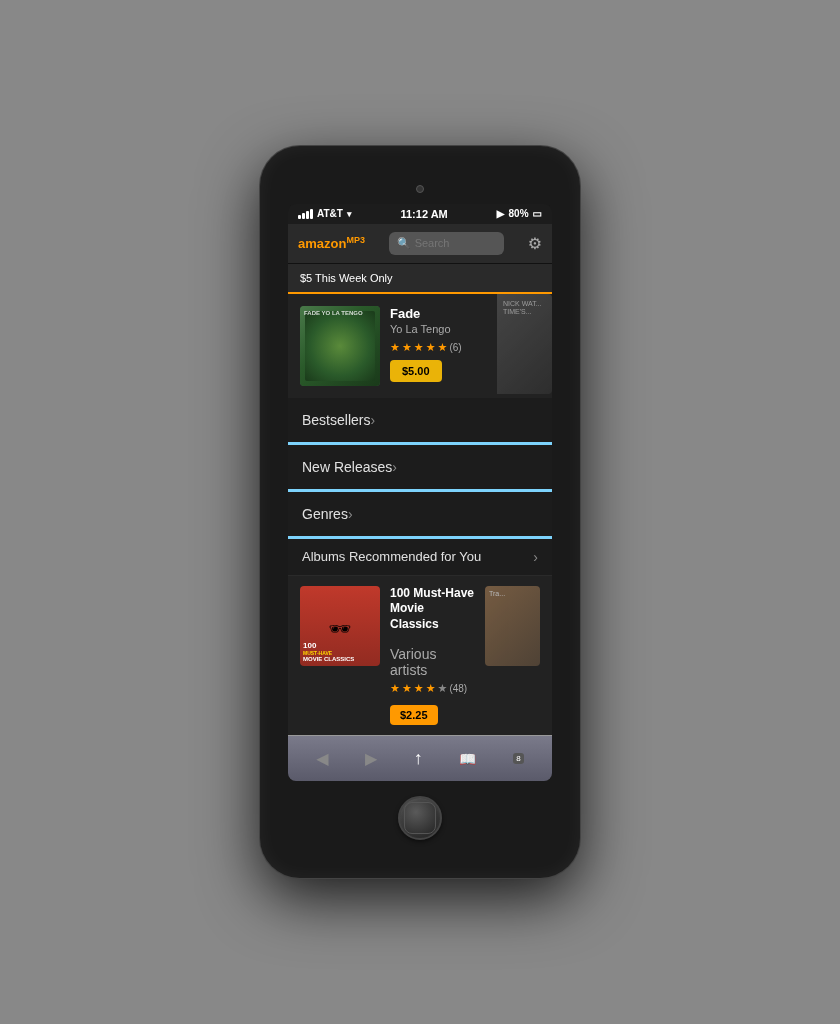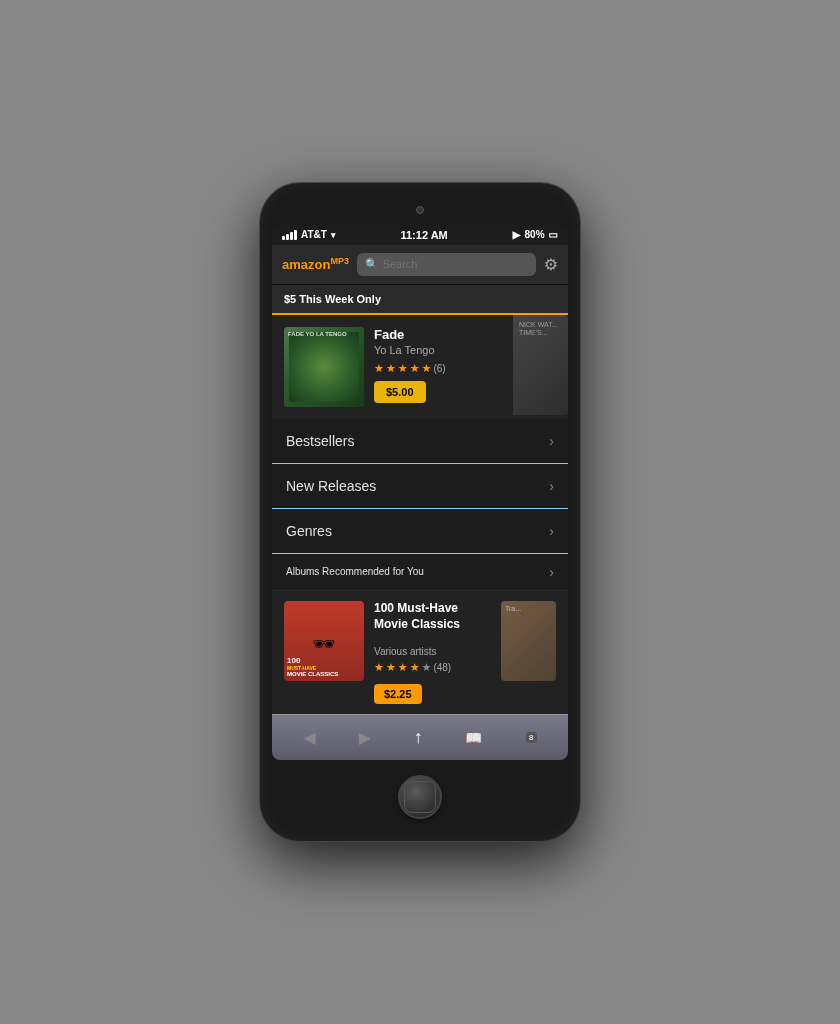--- a/index.html
+++ b/index.html
@@ -9,21 +9,21 @@
       justify-content: center;
       align-items: center;
       min-height: 100vh;
       font-family: -apple-system, 'Helvetica Neue', Arial, sans-serif;
     }
 
     .phone-outer {
       width: 320px;
       background: #1a1a1a;
       border-radius: 40px;
-      padding: 12px;
+      padding: 28px;
       box-shadow:
         0 0 0 1px #444,
         0 20px 60px rgba(0,0,0,0.8),
         inset 0 0 20px rgba(255,255,255,0.05);
       position: relative;
     }
 
     .phone-top-bar {
       display: flex;
       justify-content: center;
@@ -67,21 +67,21 @@
     .signal-bar { background: #fff; width: 3px; border-radius: 1px; }
 
     .wifi-icon { font-size: 9px; }
 
     
     .app-header {
       background: #2a2a2a;
       display: flex;
       align-items: center;
       padding: 8px 10px;
-      gap: 8px;
+      gap: 24px;
       border-bottom: 1px solid #111;
     }
 
     .amazon-logo {
       color: #fff;
       font-size: 13px;
       font-weight: bold;
       white-space: nowrap;
       flex-shrink: 0;
     }
@@ -127,21 +127,21 @@
     .featured-header {
       display: flex;
       background: #2a2a2a;
     }
 
     .featured-tab {
       flex: 1;
       padding: 8px 12px;
       font-size: 11px;
       color: #fff;
-      font-weight: 700;
+      font-weight: 400;
       border-bottom: 2px solid transparent;
     }
 
     .featured-tab.active {
       border-bottom-color: #ff9900;
     }
 
     .featured-tab.dimmed {
       color: #888;
     }
@@ -230,24 +230,23 @@
       font-weight: 700;
       cursor: pointer;
       display: inline-block;
     }
 
     
     .nav-list { background: #1c1c1c; }
 
     .nav-item {
       display: flex;
-      justify-content: space-between;
       align-items: center;
       padding: 14px 14px;
-      border-bottom: 1px solid #7dd3fc;
+      border-bottom: 3px solid #7dd3fc;
       cursor: pointer;
     }
 
     .nav-label {
       color: #e0e0e0;
       font-size: 14px;
     }
 
     .nav-arrow {
       color: #888;
@@ -259,21 +258,21 @@
       display: flex;
       justify-content: space-between;
       align-items: center;
       padding: 10px 14px;
       border-bottom: 1px solid #2a2a2a;
       cursor: pointer;
     }
 
     .section-title {
       color: #e0e0e0;
-      font-size: 10px;
+      font-size: 13px;
     }
 
     .section-arrow { color: #888; font-size: 14px; }
 
     .recommended-card {
       display: flex;
       padding: 10px 12px;
       gap: 10px;
       background: #222;
     }
@@ -332,21 +331,21 @@
     .rec-album-title {
       color: #fff;
       font-size: 12px;
       font-weight: 600;
       margin-bottom: 14px;
       line-height: 1.3;
     }
 
     .rec-album-artist {
       color: #aaa;
-      font-size: 10px;
+      font-size: 14px;
       margin-bottom: 4px;
     }
 
     .rec-price-btn {
       background: #ff9900;
       color: #000;
       border: none;
       border-radius: 4px;
       padding: 4px 10px;
       font-size: 11px;

